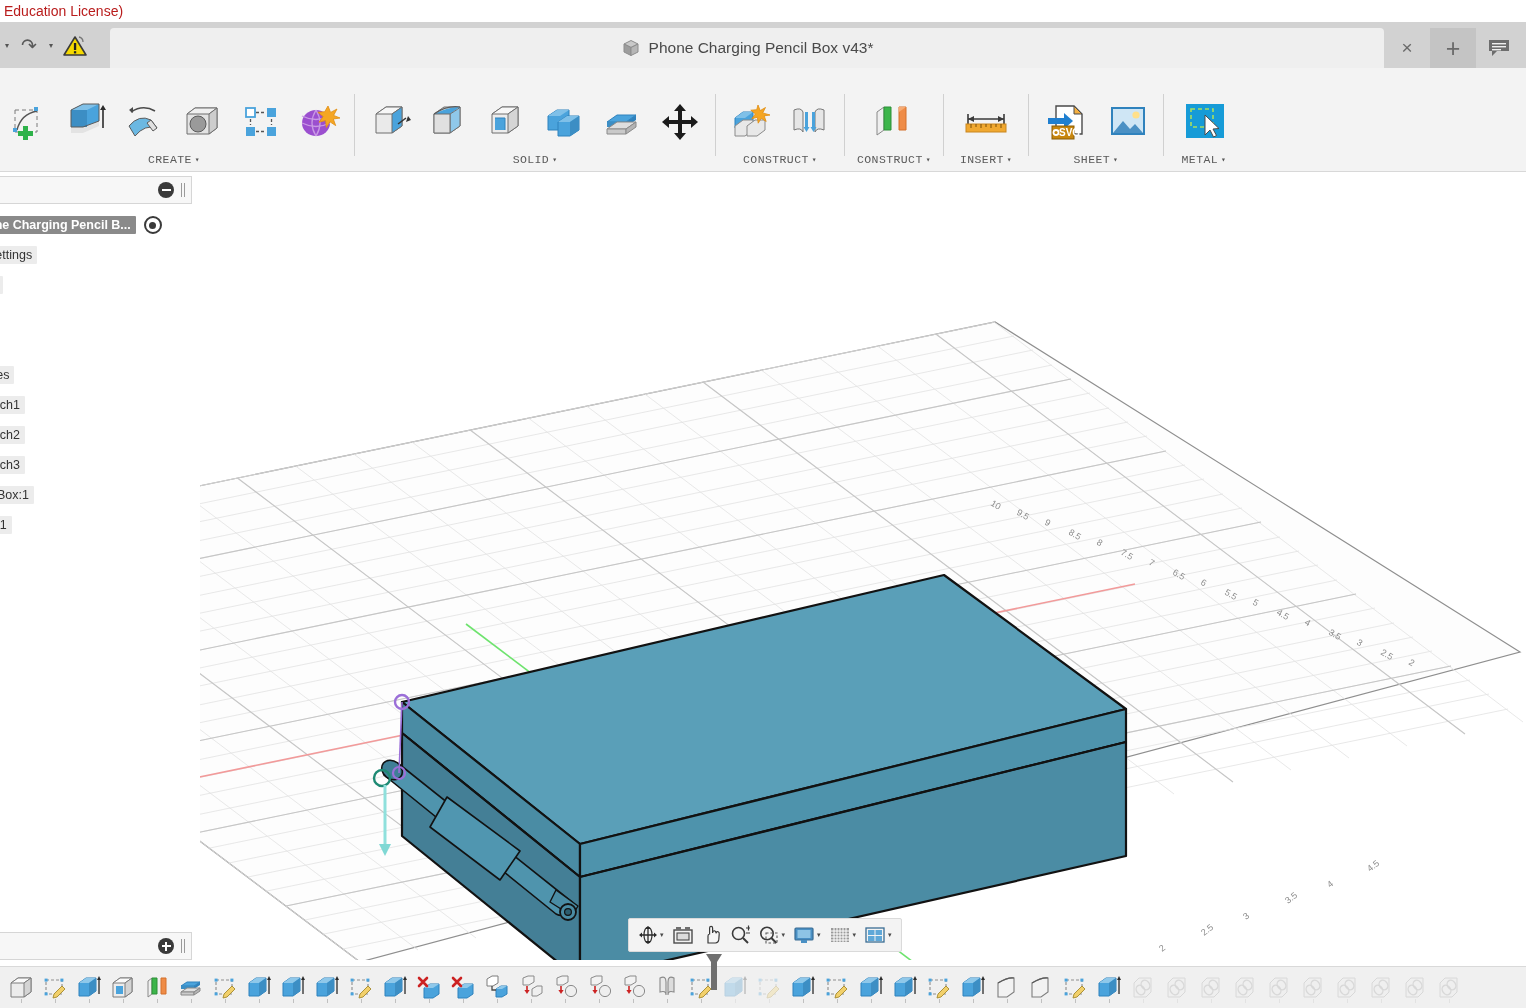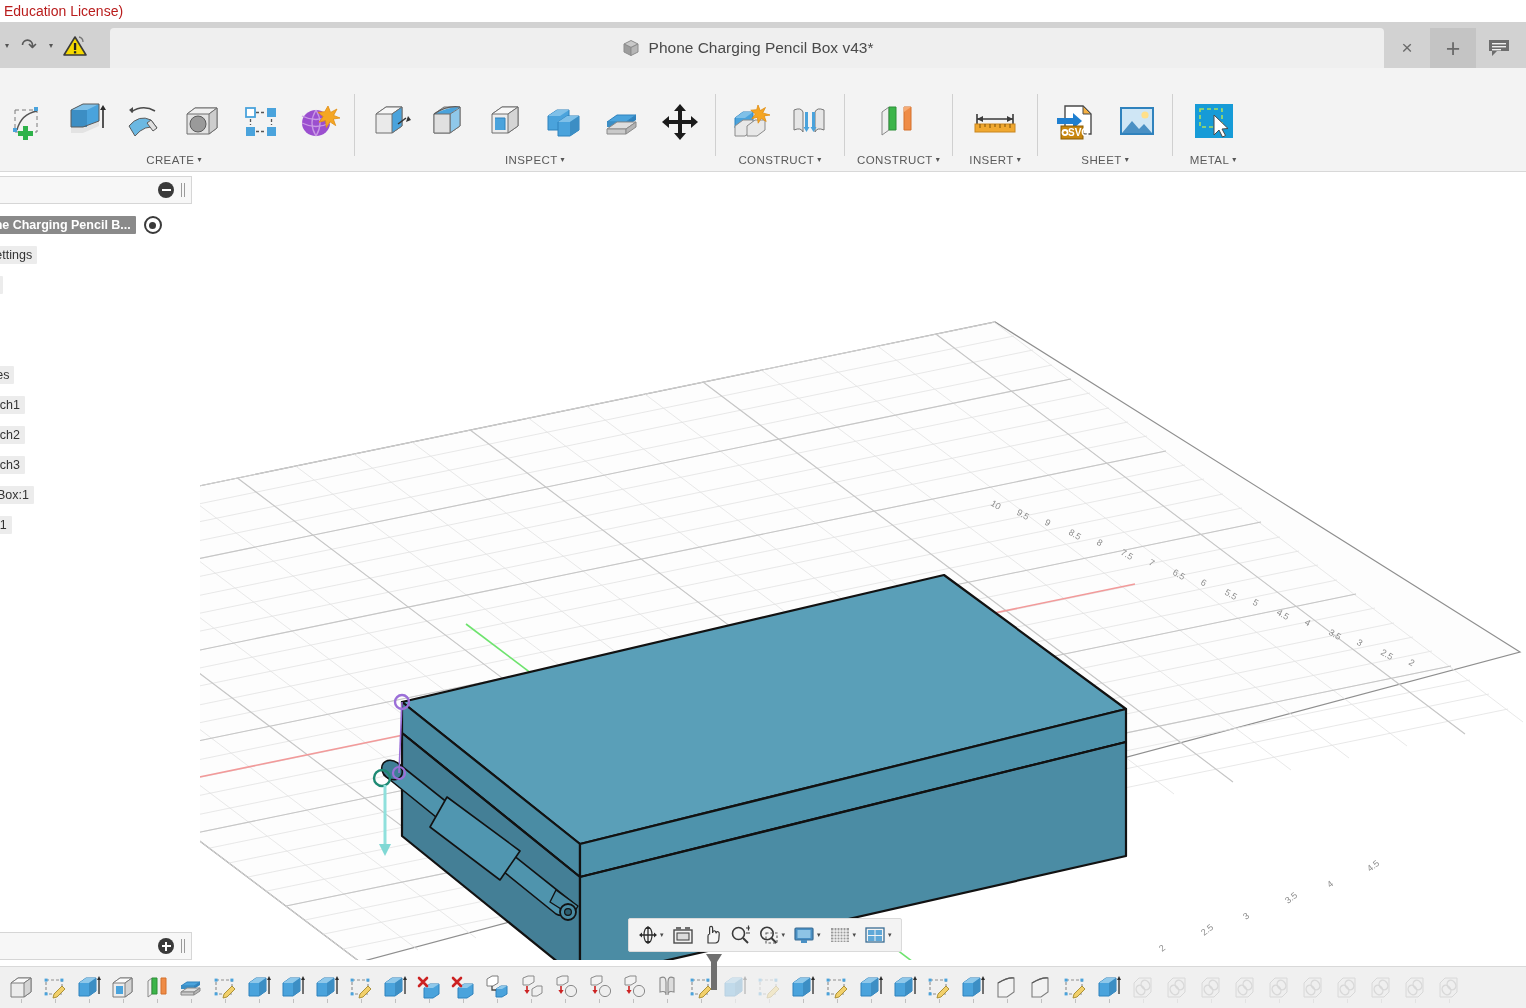--- a/index.html
+++ b/index.html
@@ -63,21 +63,21 @@
   .rtab.active{ color:#1a9fe0; font-weight:bold; }
   .rtab.active:after{ content:""; position:absolute; left:8px; right:8px; bottom:-2px;
     height:3px; background:#1a9fe0; }
 
   .ribbon-body{ position:absolute; left:0; top:26px; height:78px; width:100%;
     display:flex; align-items:flex-start; }
   .rgroup{ display:flex; flex-direction:column; align-items:center; height:78px;
     padding:0 6px; position:relative; }
   .rgroup .rg-icons{ display:flex; align-items:center; gap:12px; height:56px; }
   .rgroup .rg-label{ font-size:11.5px; color:#5a5a5a; letter-spacing:.4px;
-    height:20px; line-height:18px; display:flex; align-items:center; gap:3px; }
+    height:20px; line-height:18px; display:flex; align-items:center; gap:3px;font-family:Liberation Mono, monospace; }
   .rsep{ width:1px; height:62px; background:#d0d0d0; margin:0 6px; align-self:flex-start; }
   .ribbon-btn{ width:46px; height:50px; display:flex; align-items:center; justify-content:center;
     cursor:pointer; border-radius:2px; }
   .ribbon-btn svg{ display:block; }
 
   
   .browser{
     position:absolute; left:0; top:172px; width:200px; bottom:48px;
     background:#ffffff; font-size:12.5px;
   }
@@ -325,21 +325,21 @@
                 <rect x="8" y="18" width="28" height="4"></rect>
                 <path d="M22 2 l-6 7 h12 z"></path>
                   <path d="M22 38 l-6 -7 h12 z"></path>
                 <path d="M4 20 l7 -6 v12 z"></path>
                   <path d="M40 20 l-7 -6 v12 z"></path>
               </g>
             </svg>
           </div>
         </div>
         <div class="rg-label">
-          <span>INSPECT</span>
+          <span>SOLID</span>
             <span class="caret">▾</span>
         </div>
       </div>
 
       <div class="rsep"></div>
 
       <div class="rgroup">
         <div class="rg-icons">
           <div class="ribbon-btn">
             <svg width="44" height="40" viewBox="0 0 44 40">

